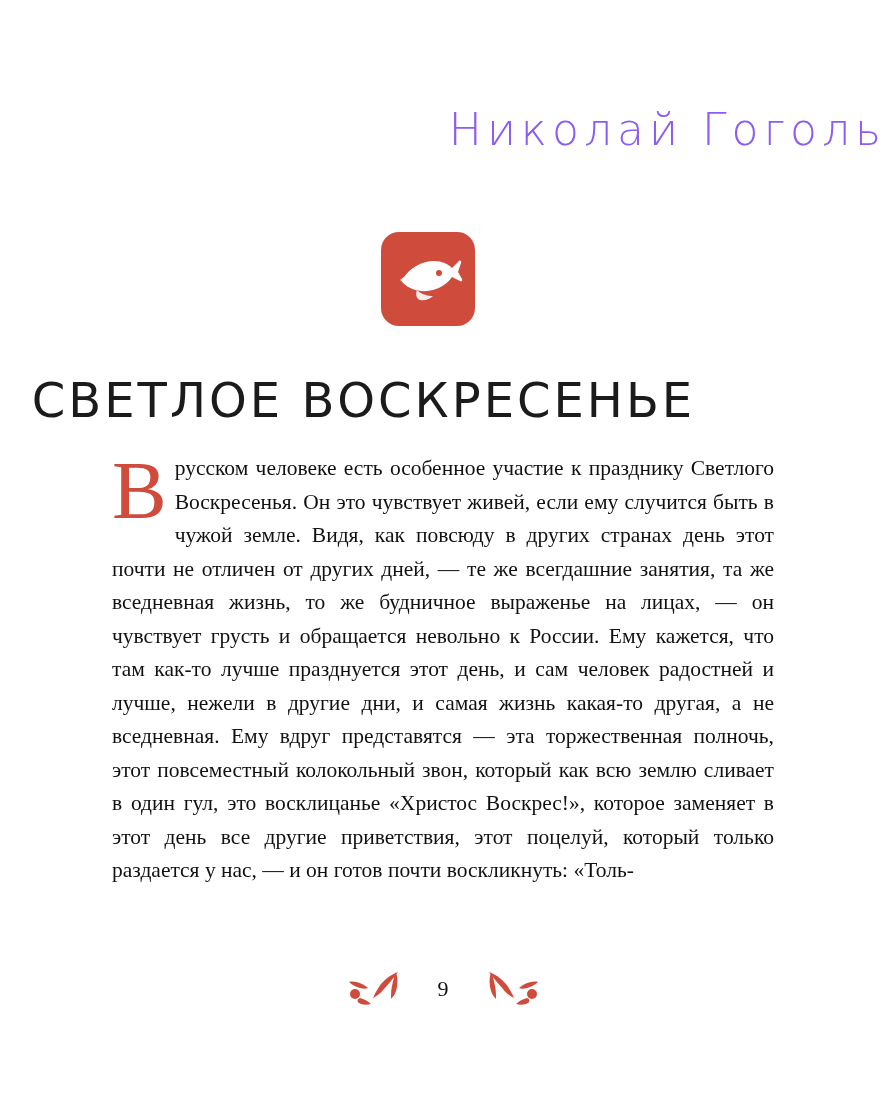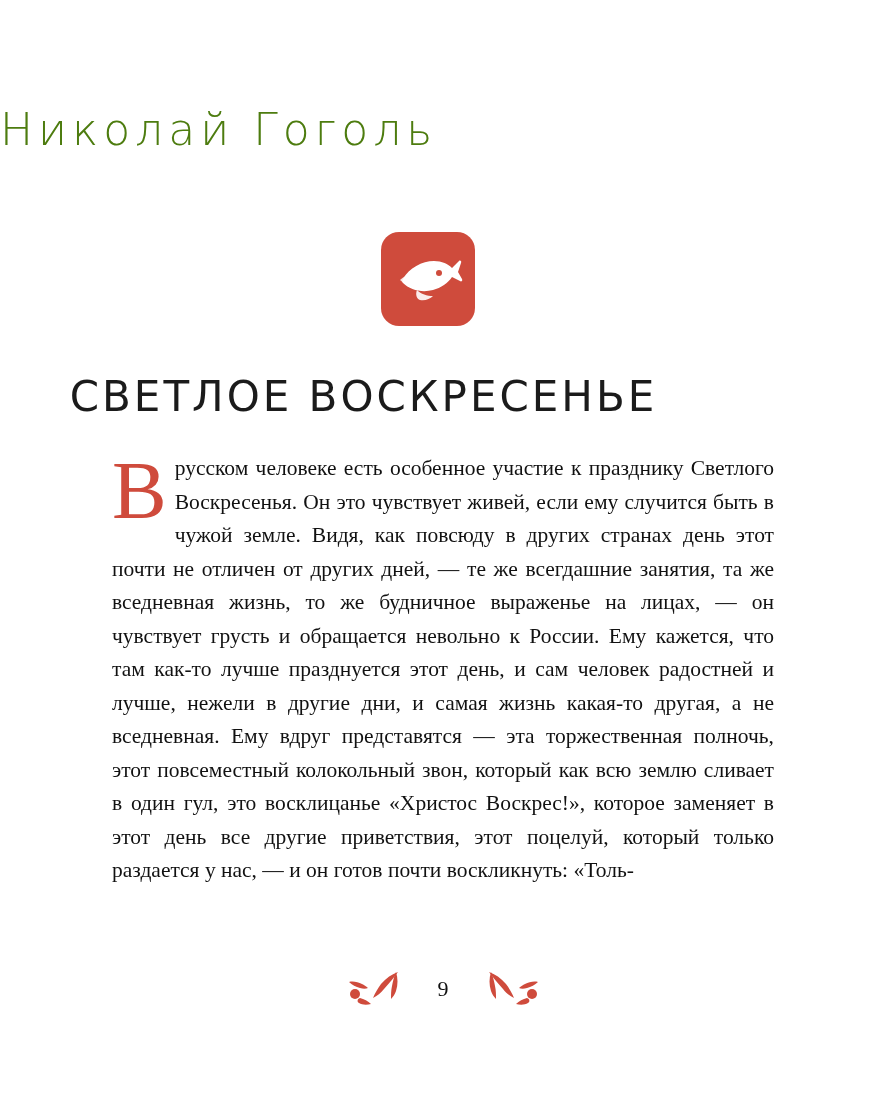--- a/index.html
+++ b/index.html
@@ -21,26 +21,26 @@
     position: relative;
     box-sizing: border-box;
   }
 
   
   .author {
     position: absolute;
     top: 104px;
     left: 0;
     width: 886px;
-    text-align: left;
+    text-align: right;
     font-family: "DejaVu Sans", sans-serif;
     font-weight: 300;
     font-size: 44px;
     letter-spacing: 5px;
-    color: #4d7c0f;
+    color: #8b5cf6;
     white-space: nowrap;
   }
 
   
   .emblem {
     position: absolute;
     top: 232px;
     left: 381px;
     width: 94px;
     height: 94px;
@@ -53,21 +53,21 @@
 
   
   .title {
     position: absolute;
     top: 372px;
     left: 0;
     width: 727px;
     text-align: center;
     font-family: "DejaVu Sans", sans-serif;
     font-weight: 400;
-    font-size: 42px;
+    font-size: 48px;
     letter-spacing: 3px;
     color: #1b1b1b;
     white-space: nowrap;
   }
 
   
   .body-text {
     position: absolute;
     top: 452px;
     left: 112px;

